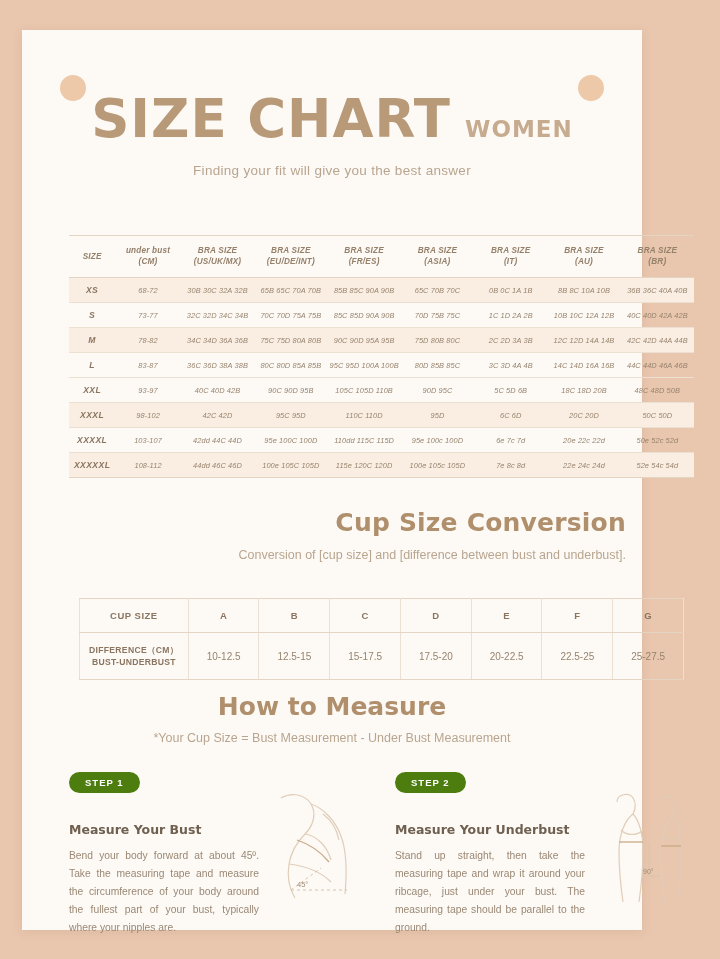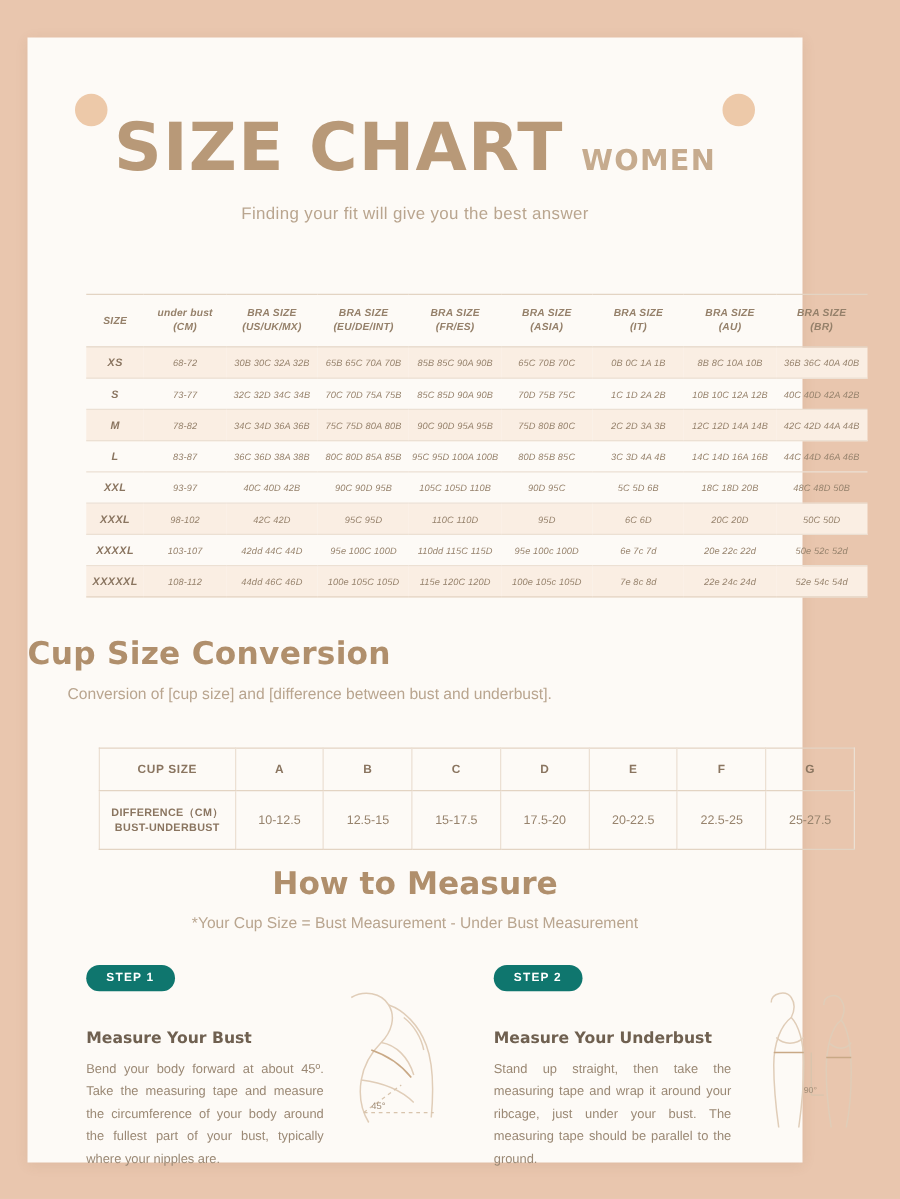--- a/index.html
+++ b/index.html
@@ -112,21 +112,21 @@
   }
   table.size-table tbody tr.alt td { background: #faeee3; }
   table.size-table tbody tr:last-child td { border-bottom: 1px solid #e3d4c3; }
   .col-size { width: 7.4%; }
   .col-ub { width: 10.5%; }
 
   
   .section2 {
     position: absolute;
     left: 0; right: 16px; top: 478px;
-    text-align: left;
+    text-align: right;
   }
   .h2 {
     font-size: 25px;
     font-weight: bold;
     color: #b08f6c;
     font-family: "DejaVu Sans", sans-serif;
     letter-spacing: 0.2px;
   }
   .h2-sub {
     margin-top: 11px;
@@ -186,21 +186,21 @@
     position: absolute;
     left: 47px;
     top: 742px;
     width: 626px;
     display: flex;
     gap: 26px;
   }
   .step { width: 300px; position: relative; }
   .step-badge {
     display: inline-block;
-    background: #0f766e;
+    background: #4d7c0f;
     color: #fff;
     font-size: 9.5px;
     font-weight: bold;
     letter-spacing: 1px;
     padding: 5px 16px;
     border-radius: 11px;
   }
   .step-title {
     margin-top: 29px;
     font-size: 12.5px;

